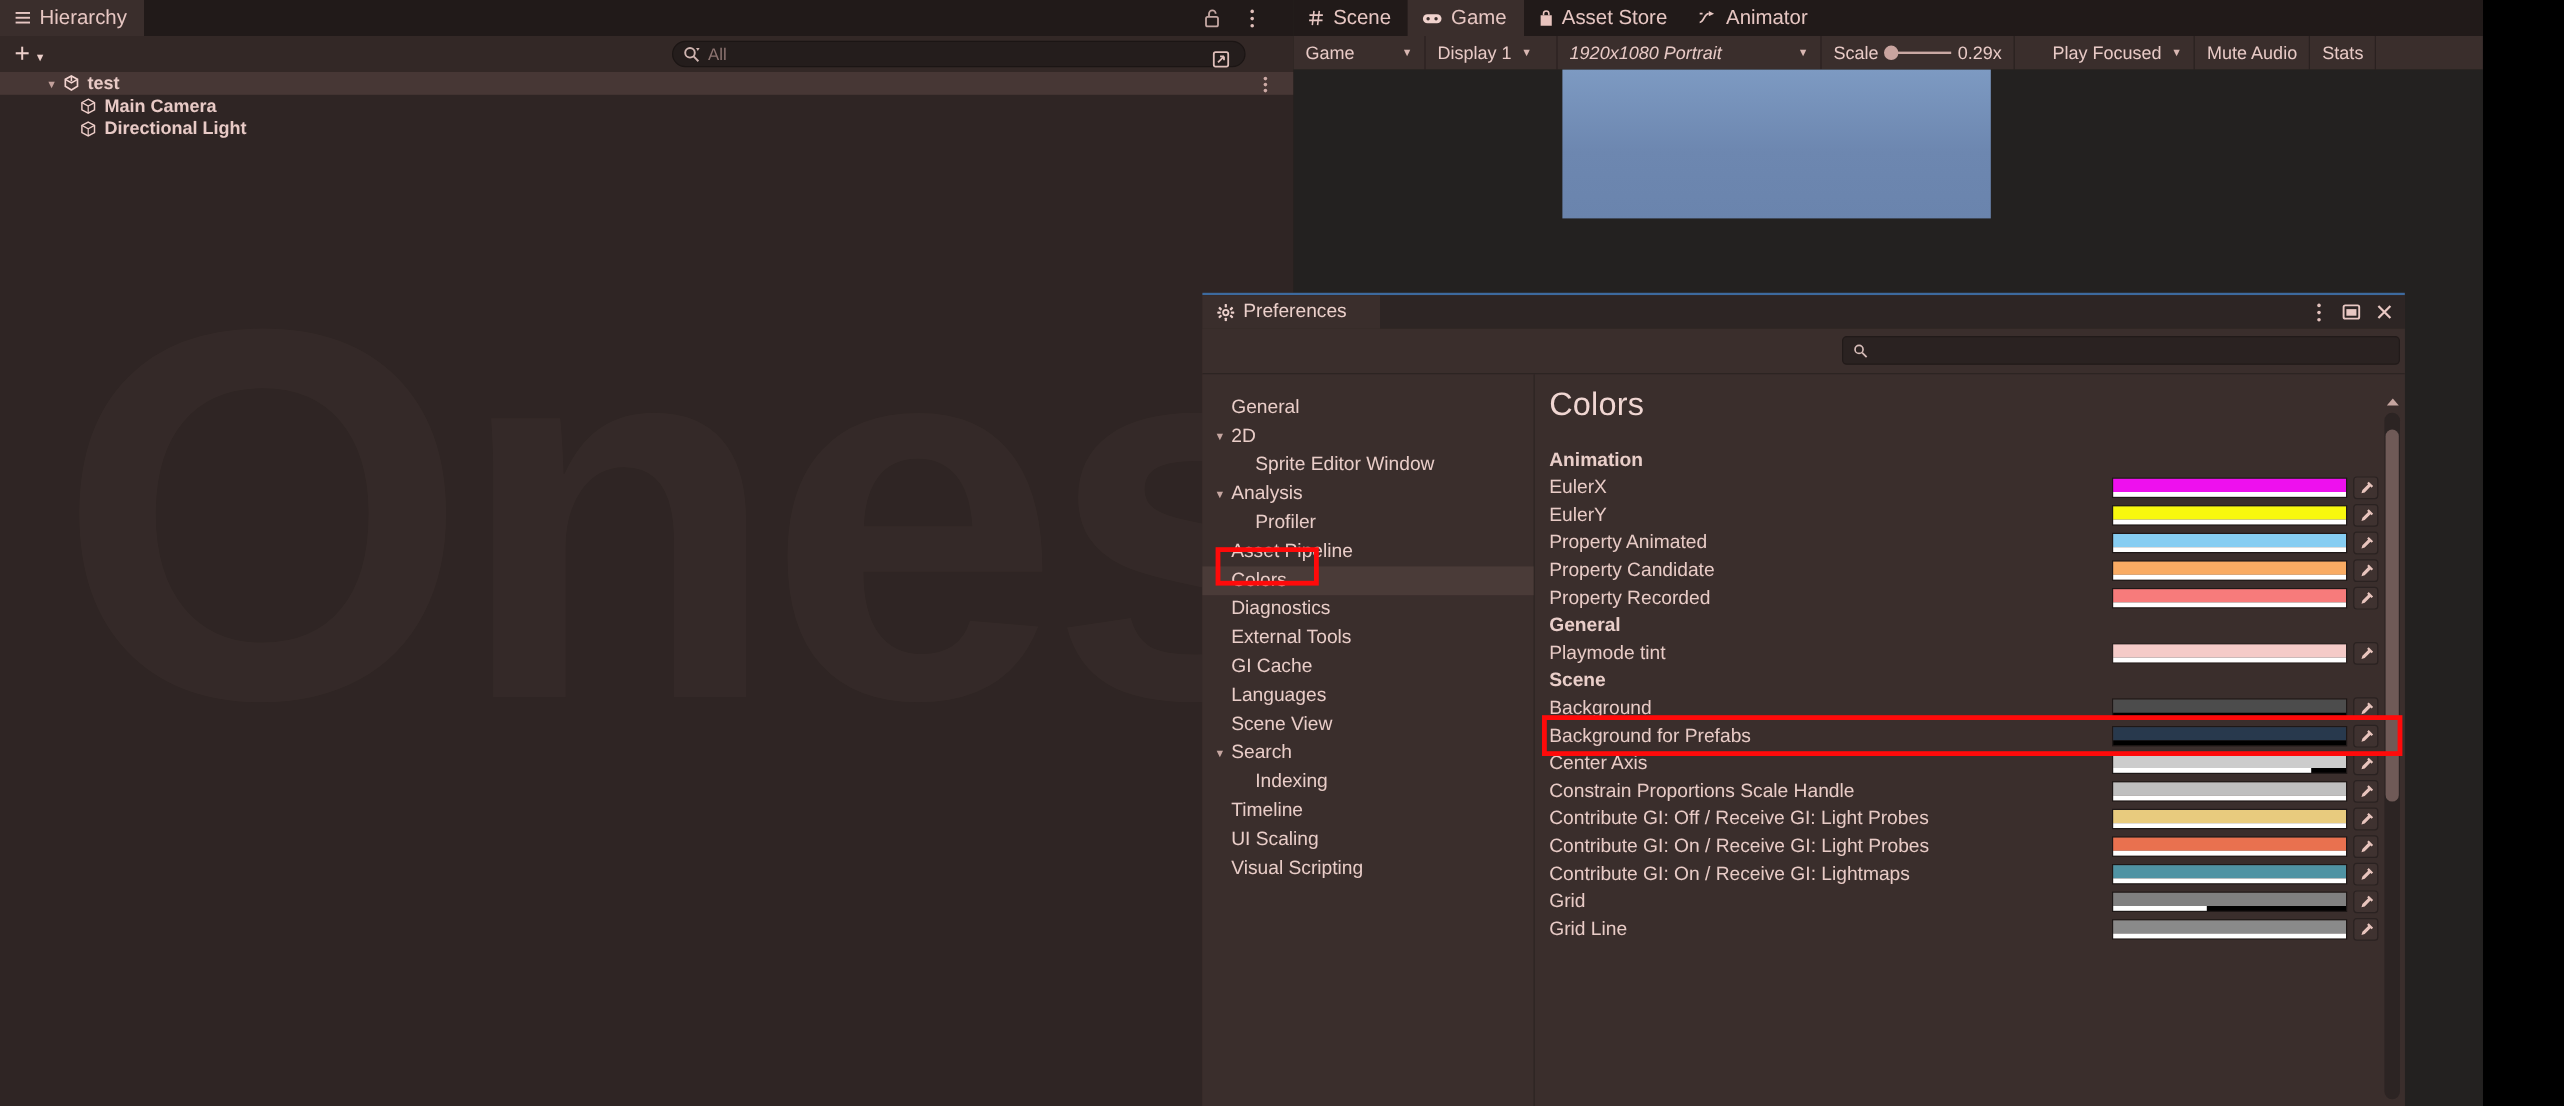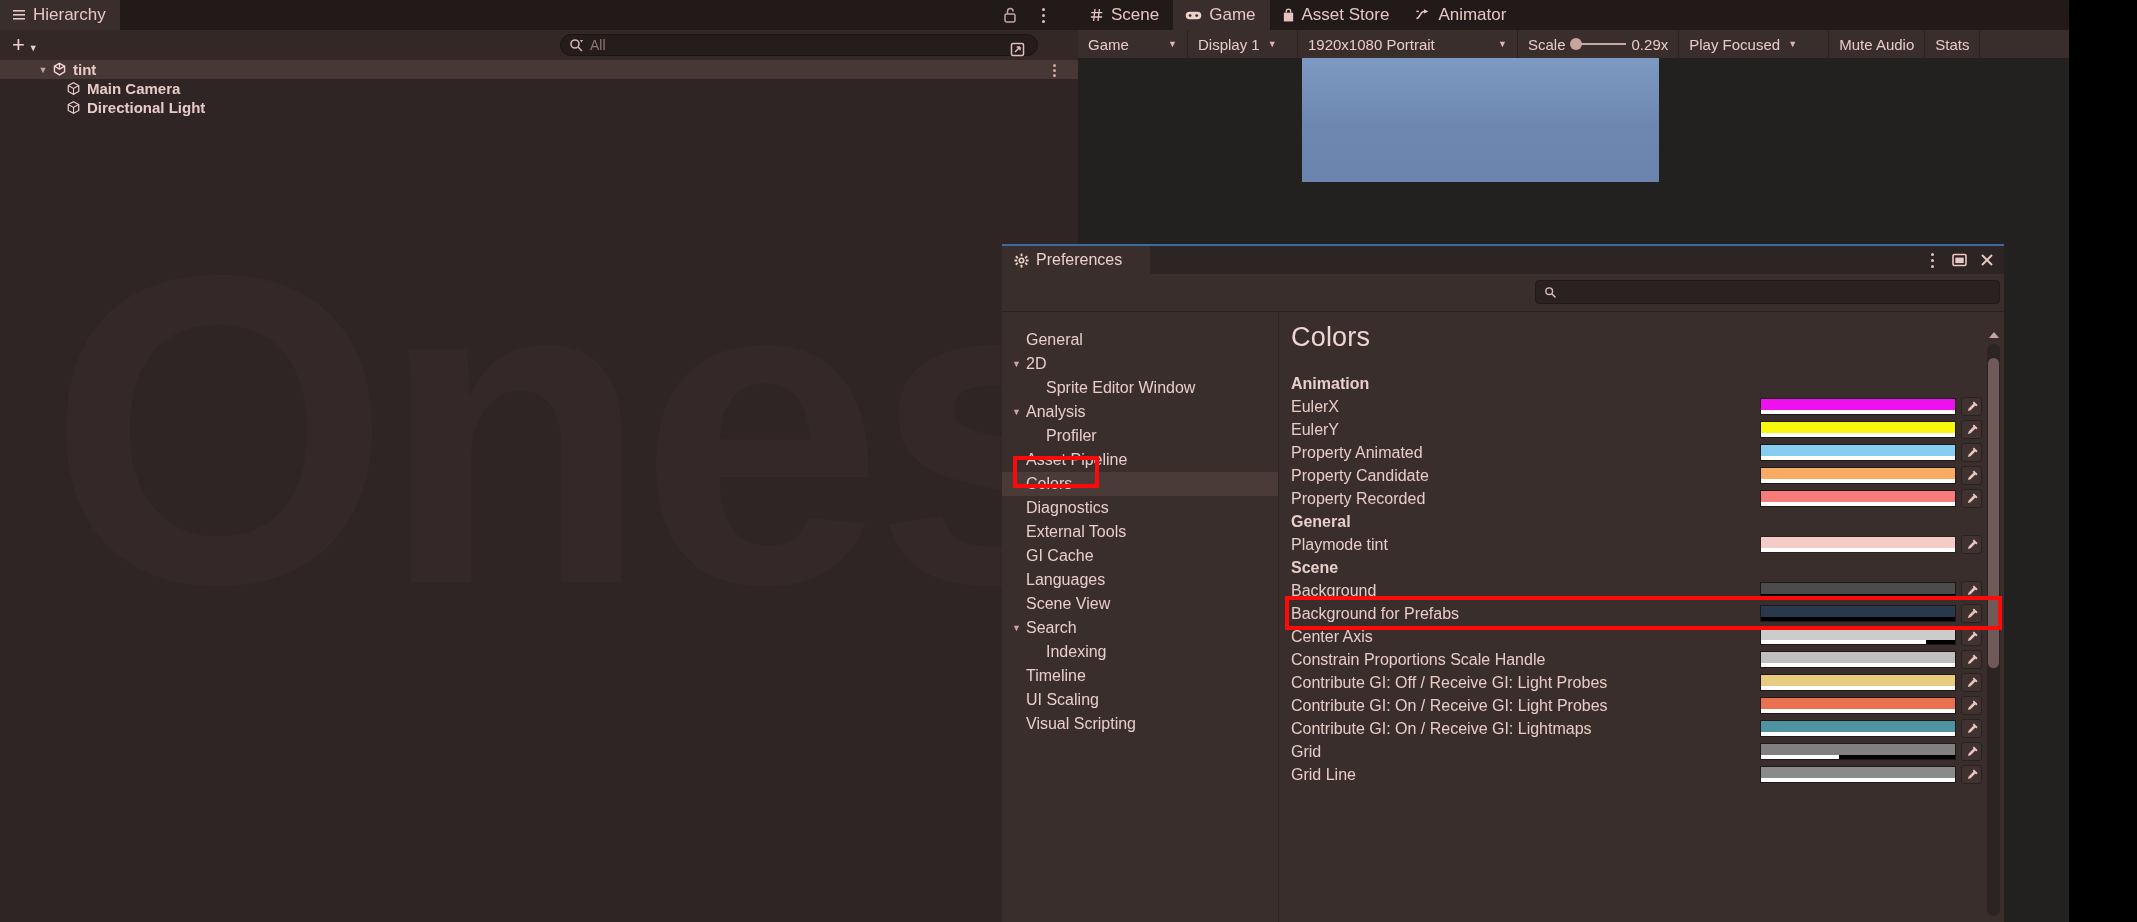--- a/index.html
+++ b/index.html
@@ -142,30 +142,30 @@
   .gt-item {
     display: flex; align-items: center; gap: 8px;
     padding: 0 10px;
     border-right: 1px solid #2a2120;
     white-space: nowrap;
   }
   .gt-item .caret { font-size: 9px; color: #d9b7b2; }
   .gt-dd-label { min-width: 0; }
   #gt-game { width: 110px; justify-content: space-between; }
   #gt-display { width: 110px; }
-  #gt-res { width: 220px; justify-content: space-between; }
+  #gt-res { width: 220px; justify-content: space-between; font-style: italic; }
   #gt-scale { gap: 6px; }
   .slider-track {
     position: relative; width: 54px; height: 2px; background: #caa9a4;
   }
   .slider-knob {
     position: absolute; left: -2px; top: -5px;
     width: 12px; height: 12px; border-radius: 50%; background: #c9a49f;
   }
-  #gt-play { width: 150px; justify-content: flex-start; }
+  #gt-play { width: 150px; justify-content: flex-end; }
 
   #game-view {
     position: absolute; left: 0; top: 58px;
     width: 1059px; height: 864px;
     background: #232120;
   }
   #game-canvas {
     position: absolute; left: 224px; top: 0;
     width: 357px; height: 124px;
     background: linear-gradient(180deg, #7d9ac2 0%, #6d87b0 55%, #6a84ad 100%);
@@ -382,21 +382,21 @@
 
     <div id="hier-tree">
       <div class="hier-row root selected">
         <span class="foldout">▼</span>
         <span class="gobj-icon">
           <svg width="15" height="15" viewBox="0 0 16 16">
             <path d="M8 1.4 L13.4 4.4 v6.2 L8 13.8 L2.6 10.6 V4.4 Z" fill="none" stroke="#f2d3cf" stroke-width="1.5"></path>
             <path d="M8 1.4 V6 M2.6 4.4 L8 7.6 L13.4 4.4" fill="none" stroke="#f2d3cf" stroke-width="1.4"></path>
           </svg>
         </span>
-        <span>tint</span>
+        <span>test</span>
         <span id="hier-row-kebab">
           <i></i>
             <i></i>
             <i></i>
         </span>
       </div>
 
       <div class="hier-row child">
         <span class="gobj-icon">
           <svg width="15" height="15" viewBox="0 0 16 16">

